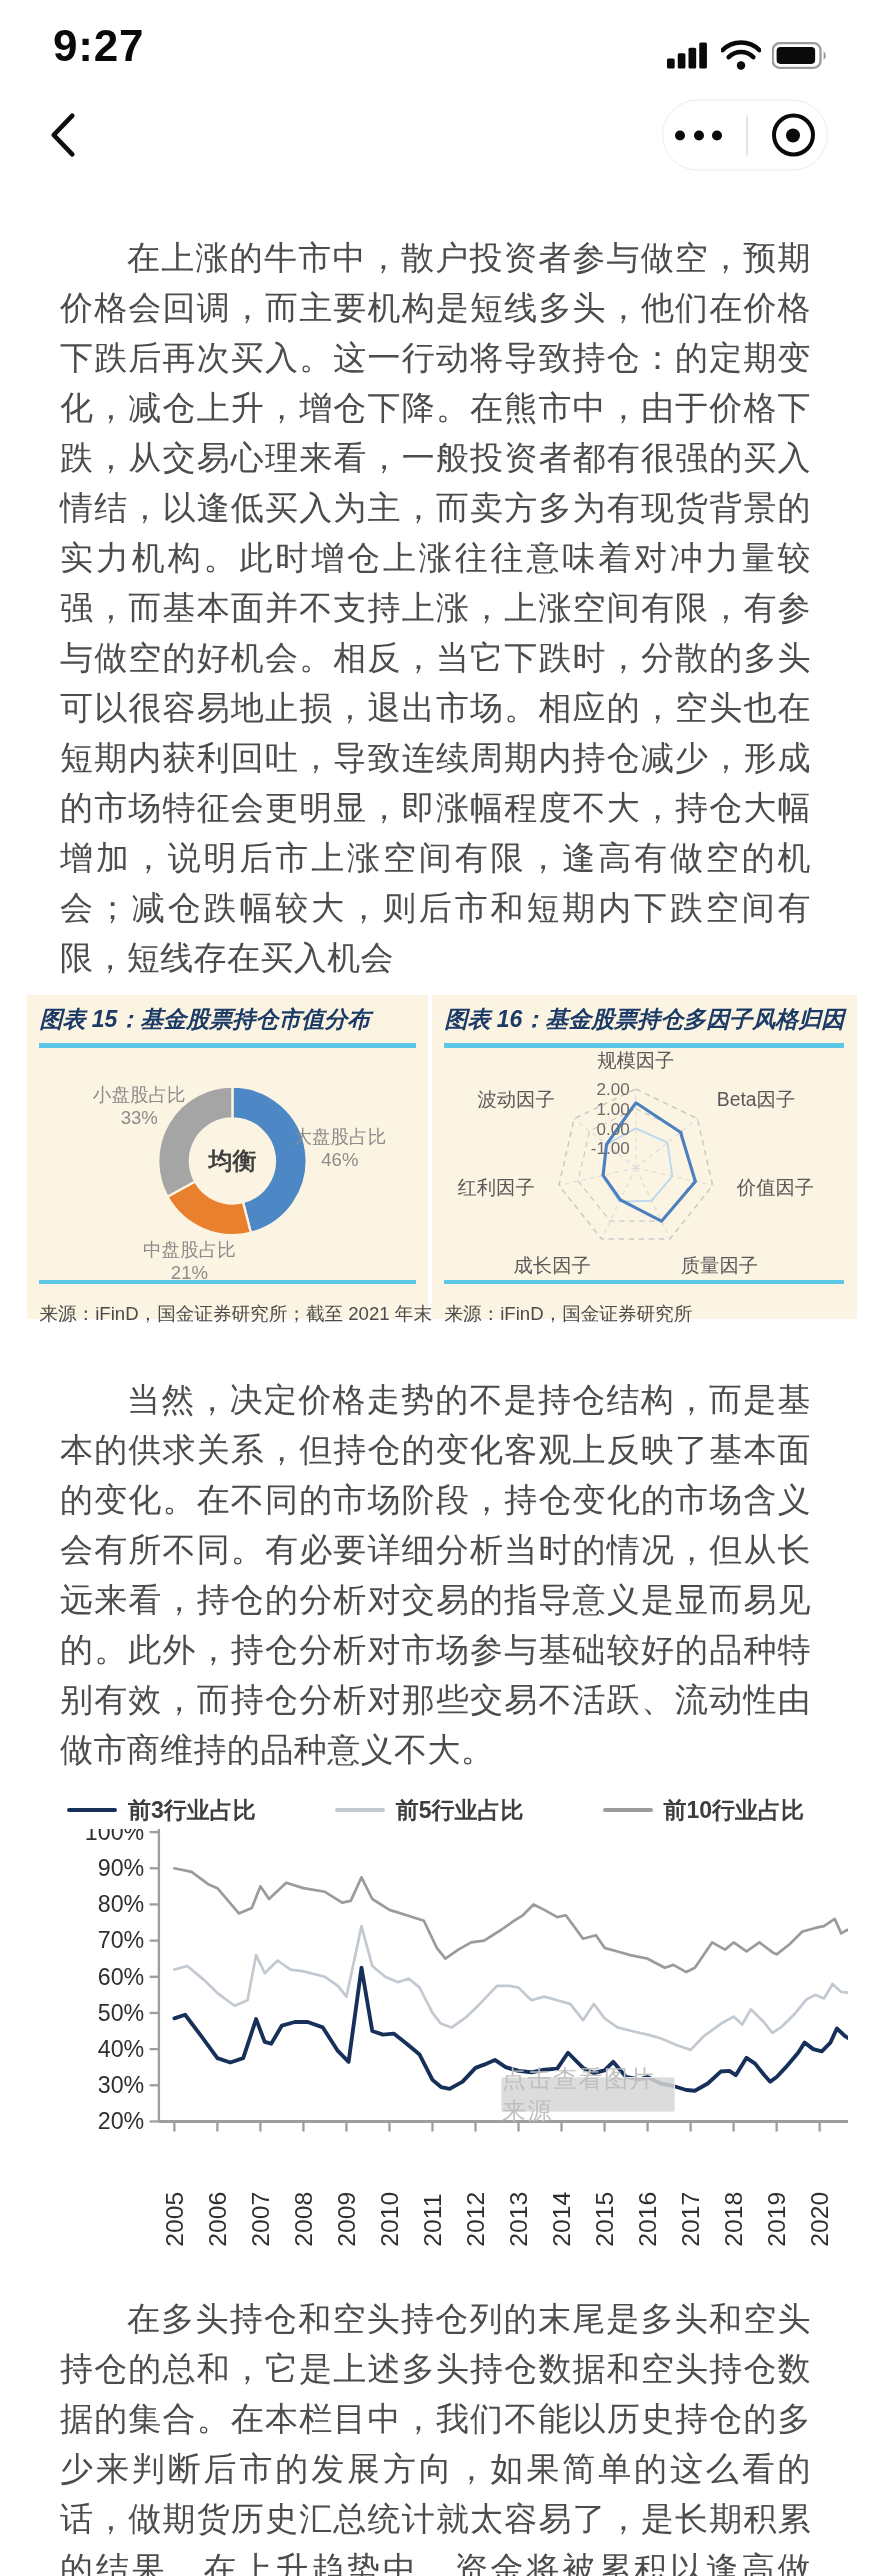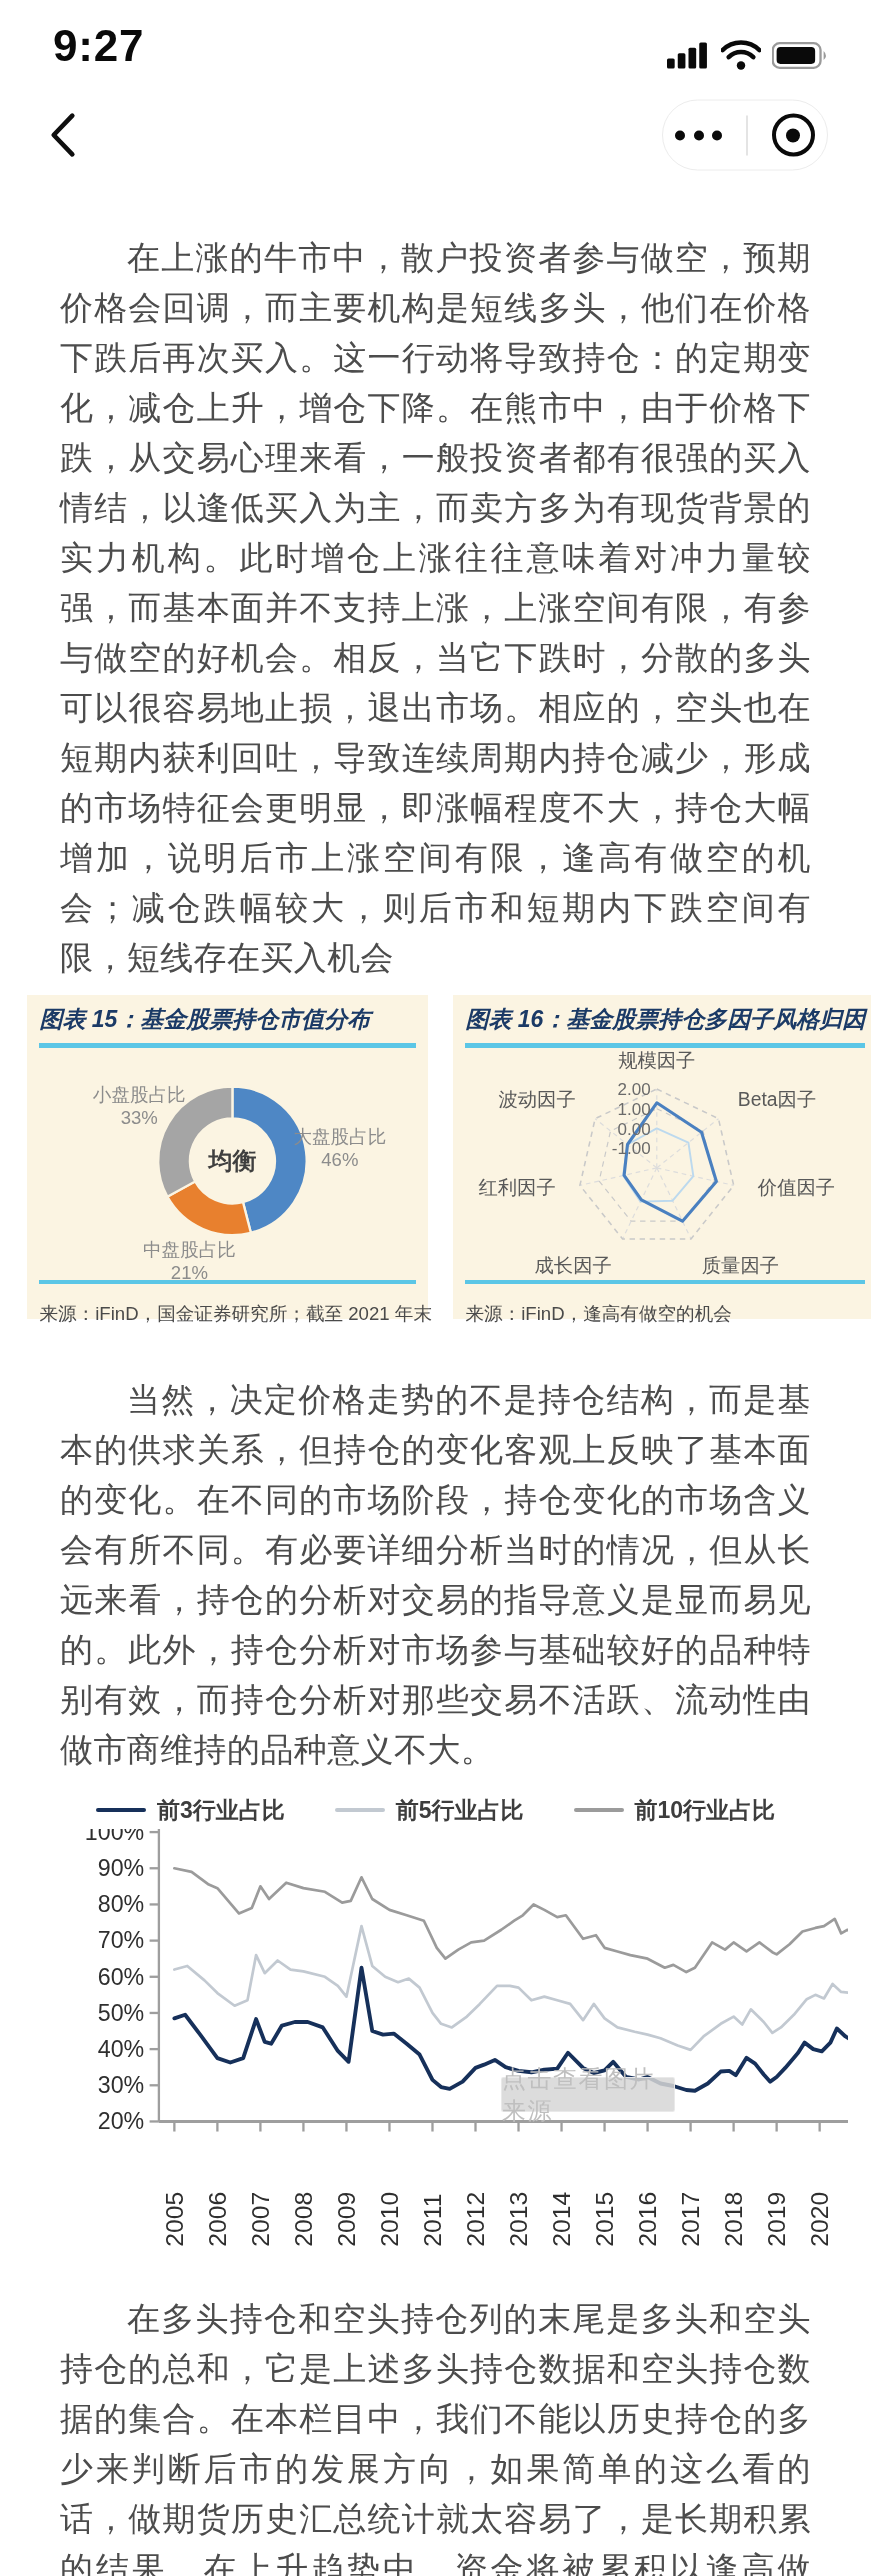--- a/index.html
+++ b/index.html
@@ -29,32 +29,32 @@
 
   
   .article{padding:0 48px;}
   .para{font-size:33px;line-height:50px;color:#4c4c4c;text-align:justify;text-indent:67px;
         margin:12px;letter-spacing:0.4px;}
   .para.p1{margin-top:40px;}
   .para.p2{margin-top:56px;}
   .para.p3{margin-top:40px;}
 
   
-  .figures{margin:0 27px;height:324px;display:flex;gap:25px;}
+  .figures{margin:0 27px;height:324px;display:flex;gap:4px;}
   .panel{background:#fbf4e2;box-sizing:border-box;padding:9.3px 12.4px 6.2px 12.4px;flex-shrink:0;}
   .panel.left{width:401px;}
   .panel.right{flex:1;}
   .fig-title{color:#1b3a66;font-weight:bold;font-style:italic;font-size:23px;white-space:nowrap;}
   .fig-rule{height:4.6px;background:#5bc6e6;margin-top:7.7px;}
   .fig-rule.bottom{margin-top:0;}
   .fig-source{font-size:18.6px;color:#4a4a4a;margin-top:17px;white-space:nowrap;}
 
   
   .line-chart-block{margin:9.3px 23px 0 23px;position:relative;height:467px;}
-  .legend{height:37px;display:flex;justify-content:center;align-items:center;gap:50px;padding-top:4.6px;}
+  .legend{height:37px;display:flex;justify-content:center;align-items:center;gap:79px;padding-top:4.6px;}
   .legend .item{display:flex;align-items:center;gap:11px;}
   .legend .swatch{width:50px;height:4.6px;border-radius:2.3px;display:inline-block;}
   .legend .lbl{font-size:23px;color:#3d3d3d;font-weight:600;}
   .watermark{position:absolute;left:478px;top:290px;width:172px;height:33px;
              background:rgba(214,214,214,0.85);border:0.8px solid rgba(235,235,235,0.9);
              color:#bfbfbf;font-size:24px;display:flex;align-items:center;justify-content:center;
              letter-spacing:1.5px;border-radius:2.3px;}
   svg{display:block;}
 </style>
 </head>
@@ -142,21 +142,21 @@
         <text x="240" y="137.5" text-anchor="end" font-size="22" fill="#6a6a6a">-1.00</text>
         <text x="248" y="25" text-anchor="middle" font-size="25" fill="#595959">规模因子</text>
         <text x="352.765418650716" y="75.45236655092971" text-anchor="start" font-size="25" fill="#595959">Beta因子</text>
         <text x="378.64034023236434" y="188.81780515014614" text-anchor="start" font-size="25" fill="#595959">价值因子</text>
         <text x="306.1404210417528" y="289.72982829892413" text-anchor="start" font-size="25" fill="#595959">质量因子</text>
         <text x="189.85957895824717" y="289.72982829892413" text-anchor="end" font-size="25" fill="#595959">成长因子</text>
         <text x="117.35965976763563" y="188.81780515014614" text-anchor="end" font-size="25" fill="#595959">红利因子</text>
         <text x="143.23458134928399" y="75.45236655092972" text-anchor="end" font-size="25" fill="#595959">波动因子</text>
       </svg>
     <div class="fig-rule bottom"></div>
-    <div class="fig-source">来源：iFinD，逢高有做空的机会</div>
+    <div class="fig-source">来源：iFinD，国金证券研究所</div>
   </div>
 </div>
 
 <div class="article">
   <p class="para p2">当然，决定价格走势的不是持仓结构，而是基本的供求关系，但持仓的变化客观上反映了基本面的变化。在不同的市场阶段，持仓变化的市场含义会有所不同。有必要详细分析当时的情况，但从长远来看，持仓的分析对交易的指导意义是显而易见的。此外，持仓分析对市场参与基础较好的品种特别有效，而持仓分析对那些交易不活跃、流动性由做市商维持的品种意义不大。</p>
 </div>
 
 <div class="line-chart-block">
   <div class="legend" id="legend">
       <span class="item">

